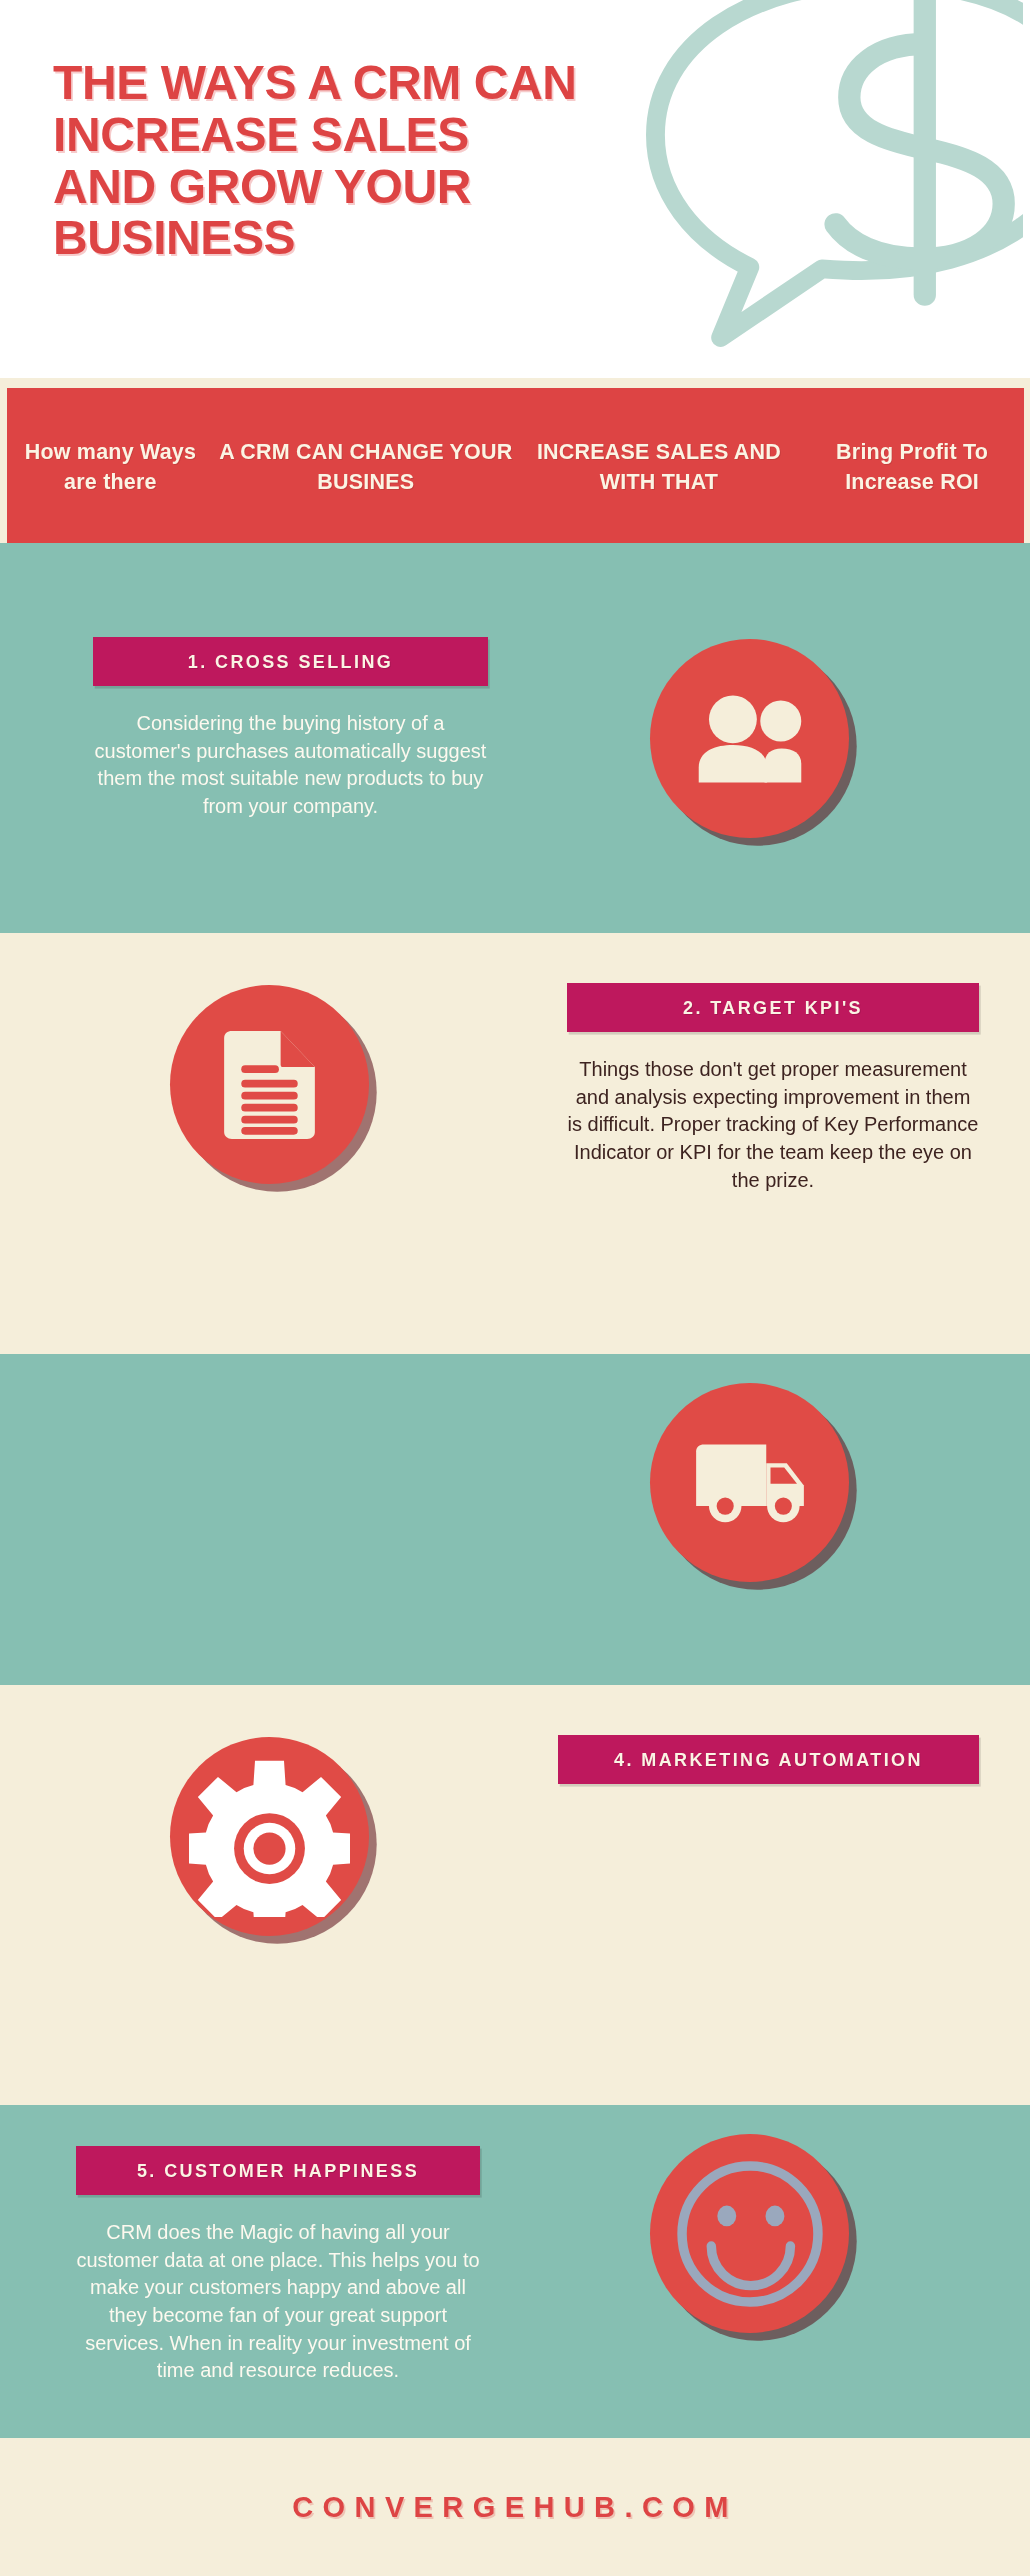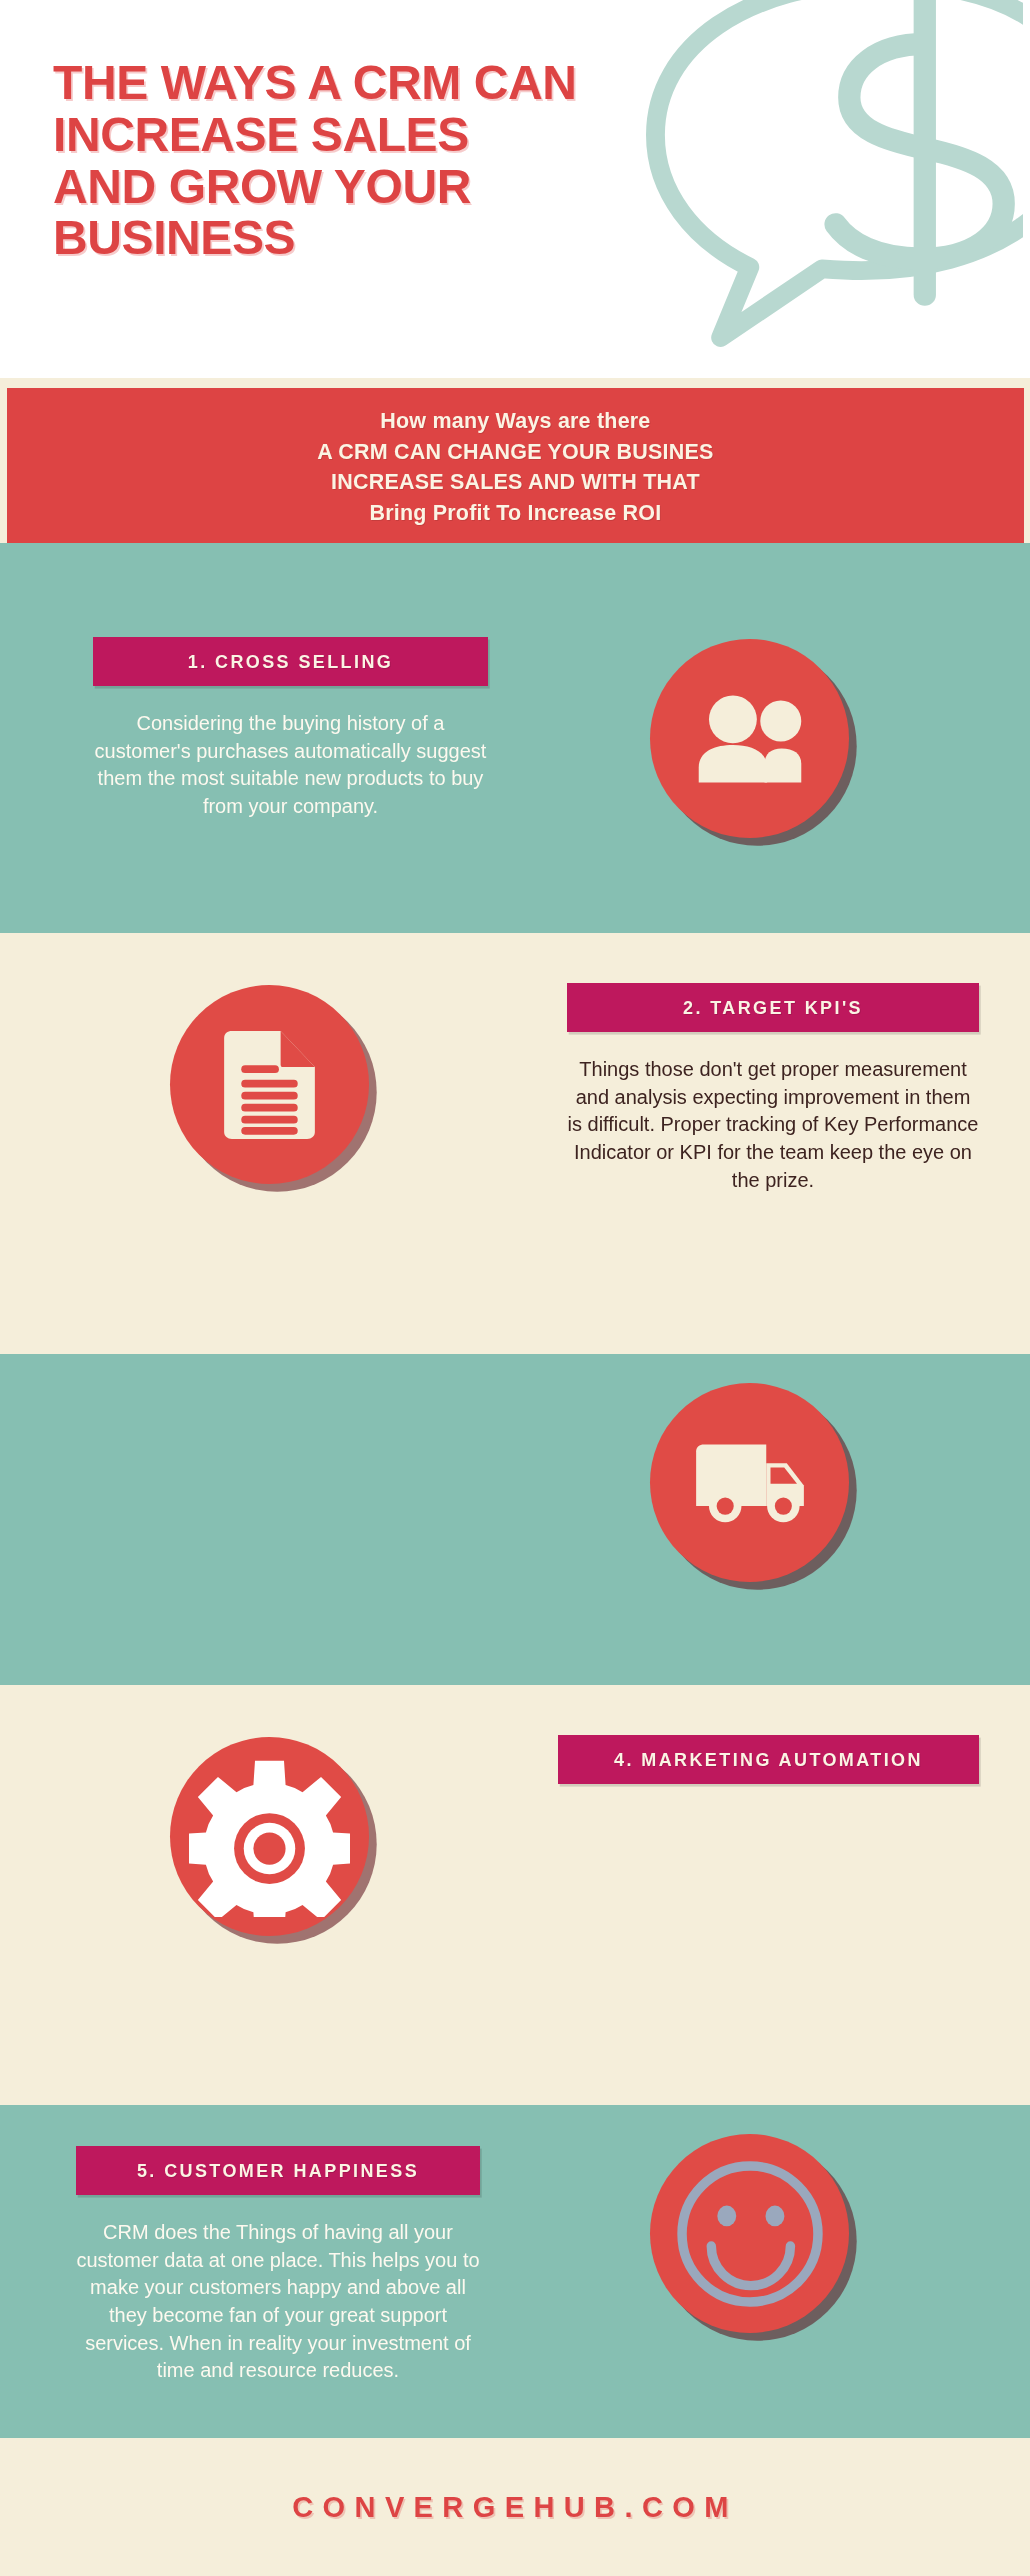--- a/index.html
+++ b/index.html
@@ -44,21 +44,20 @@
   }
   .header-title .tl { display: block; white-space: nowrap; }
 
   
   .banner {
     position: absolute;
     left: 6.9px; top: 388px;
     width: 1017px; height: 155px;
     background: #dd4444;
     display: flex;
-    flex-direction: column;
     align-items: center;
     justify-content: center;
     padding-top: 3.4px;
   }
   .banner-line {
     color: #fbf4e4;
     font-size: 21.5px;
     font-weight: bold;
     line-height: 1.42;
     text-align: center;
@@ -267,21 +266,21 @@
       </svg>
     </div>
     <div class="sec-text" style="left:558px; top:50px; width:421px;">
       <div class="sec-head">4. MARKETING AUTOMATION</div>
     </div>
   </div>
 
   <div class="band teal on-teal" style="top:2105px; height:333px;">
     <div class="sec-text" style="left:76px; top:41px; width:404px;">
       <div class="sec-head">5. CUSTOMER HAPPINESS</div>
-      <div class="sec-body">CRM does the Things of having all your customer data at one place. This helps you to make your customers happy and above all they become fan of your great support services. When in reality your investment of time and resource reduces.</div>
+      <div class="sec-body">CRM does the Magic of having all your customer data at one place. This helps you to make your customers happy and above all they become fan of your great support services. When in reality your investment of time and resource reduces.</div>
     </div>
     <div class="icon-circle" style="left:650px; top:29px;">
       <svg width="160" height="160" viewBox="0 0 186 186" aria-hidden="true">
         <circle cx="93" cy="93" r="79" fill="none" stroke="#9aa8bd" stroke-width="11"></circle>
         <ellipse cx="66" cy="72" rx="11" ry="12" fill="#9aa8bd"></ellipse>
         <ellipse cx="122" cy="72" rx="11" ry="12" fill="#9aa8bd"></ellipse>
         <path d="M 48 107 A 46 46 0 0 0 140 107" fill="none" stroke="#9aa8bd" stroke-width="11" stroke-linecap="round"></path>
       </svg>
     </div>
   </div>

